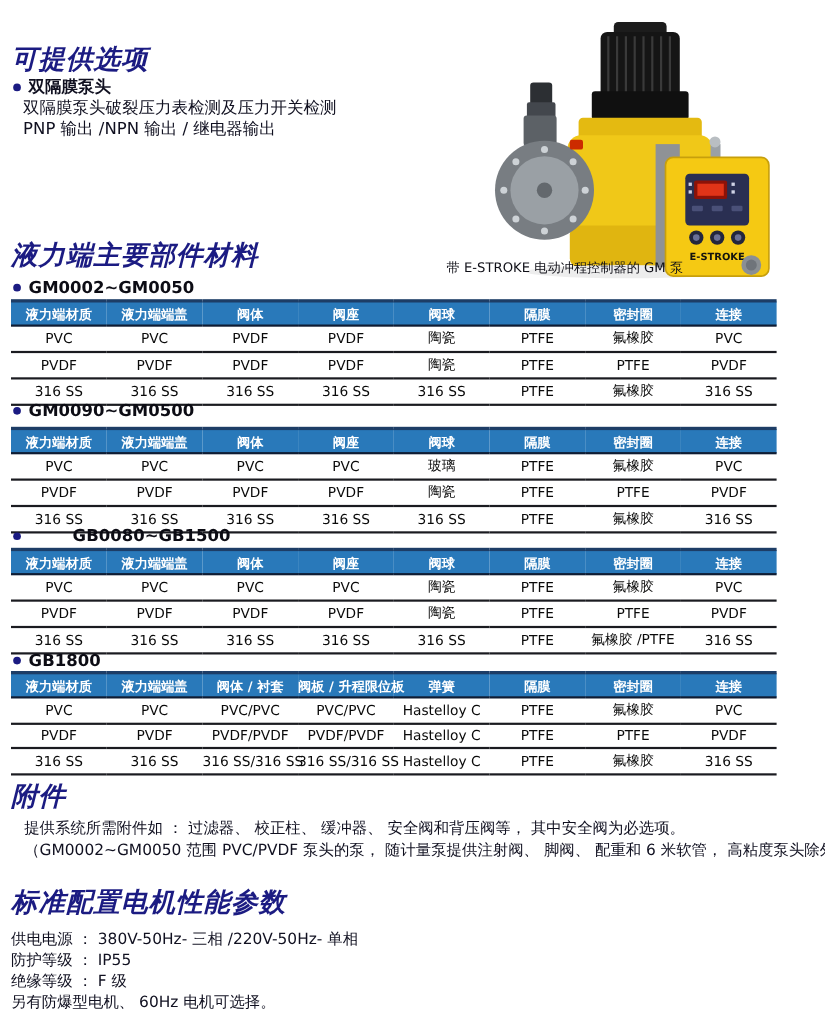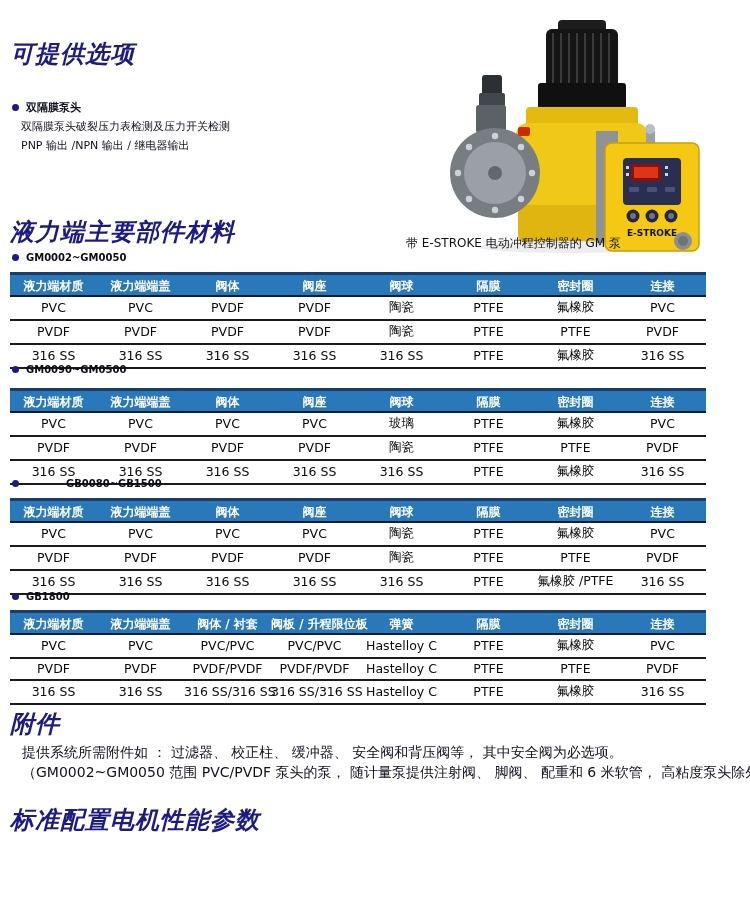--- a/index.html
+++ b/index.html
@@ -4,33 +4,33 @@
 <style>
   * { margin:0; padding:0; box-sizing:border-box; }
   html,body { background:#fff; }
   body { font-family:"DejaVu Sans","Liberation Sans",sans-serif; color:#15151f; }
   .page { position:relative; width:750px; height:924px; background:#ffffff; overflow:hidden; }
 
   .sec-title { position:absolute; left:10px; font-style:italic; font-weight:bold;
                font-size:24px; color:#1b1b82; letter-spacing:1px; white-space:nowrap; }
 
   
-  .opt-block { position:absolute; left:12px; top:70px; width:380px; font-size:11px;margin-top:28px; }
+  .opt-block { position:absolute; left:12px; top:70px; width:380px; font-size:15px; }
   .opt-item  { display:flex; align-items:center; height:19px; font-weight:bold; color:#101020; }
   .dot { width:7px; height:7px; border-radius:50%; background:#1b1b82; margin-right:7px; flex:0 0 auto; }
   .opt-desc  { height:19px; line-height:19px; padding-left:9px; color:#101020; }
 
   
   .pump-fig { position:absolute; left:400px; top:17px; width:350px; height:240px; }
   .pump-fig svg { position:absolute; left:0; top:0; }
   .pump-caption { position:absolute; left:6px; top:218px; font-size:12px; color:#101018; white-space:nowrap; }
 
   
   .group-label { position:absolute; left:12px; display:flex; align-items:center;
-                 font-size:10px; font-weight:bold; color:#0c0c14; }
+                 font-size:15px; font-weight:bold; color:#0c0c14; }
   .mat-table { position:absolute; left:10px; width:696px; border-collapse:collapse; table-layout:fixed; }
   .mat-table th { background:#2979ba; color:#ffffff; font-size:12px; font-weight:bold;
                   padding:3px 0 0; border-top:3px solid #1d3d66; border-bottom:2px solid #0f1c33;
                   white-space:nowrap; overflow:visible; }
   .mat-table td { text-align:center; font-size:12.5px; color:#0a0a0a; padding:2px 0 3px;
                   border-bottom:2px solid #1a1b20; white-space:nowrap; }
 
   
   .para { position:absolute; left:10px; font-size:14px; color:#101020; white-space:nowrap;margin-left:12px; }
   .spec-block { position:absolute; left:10px; top:845px; font-size:14px; color:#101020; }
@@ -329,14 +329,20 @@
           <td>316 SS</td>
         </tr>
       </tbody>
     </table>
 
   <h2 class="sec-title" style="top:708px;">附件</h2>
   <div class="para" style="top:744px;">提供系统所需附件如 ：  过滤器、 校正柱、 缓冲器、 安全阀和背压阀等， 其中安全阀为必选项。</div>
   <div class="para" style="top:764px;">（GM0002~GM0050 范围 PVC/PVDF 泵头的泵， 随计量泵提供注射阀、 脚阀、 配重和 6 米软管， 高粘度泵头除外）</div>
 
   <h2 class="sec-title" style="top:804px;">标准配置电机性能参数</h2>
+  <div class="spec-block">
+    <div class="spec-line">供电电源 ：  380V-50Hz- 三相 /220V-50Hz- 单相</div>
+    <div class="spec-line">防护等级 ：  IP55</div>
+    <div class="spec-line">绝缘等级 ：  F 级</div>
+    <div class="spec-line">另有防爆型电机、 60Hz 电机可选择。</div>
+  </div>
 
 </div>
 
 </body></html>

